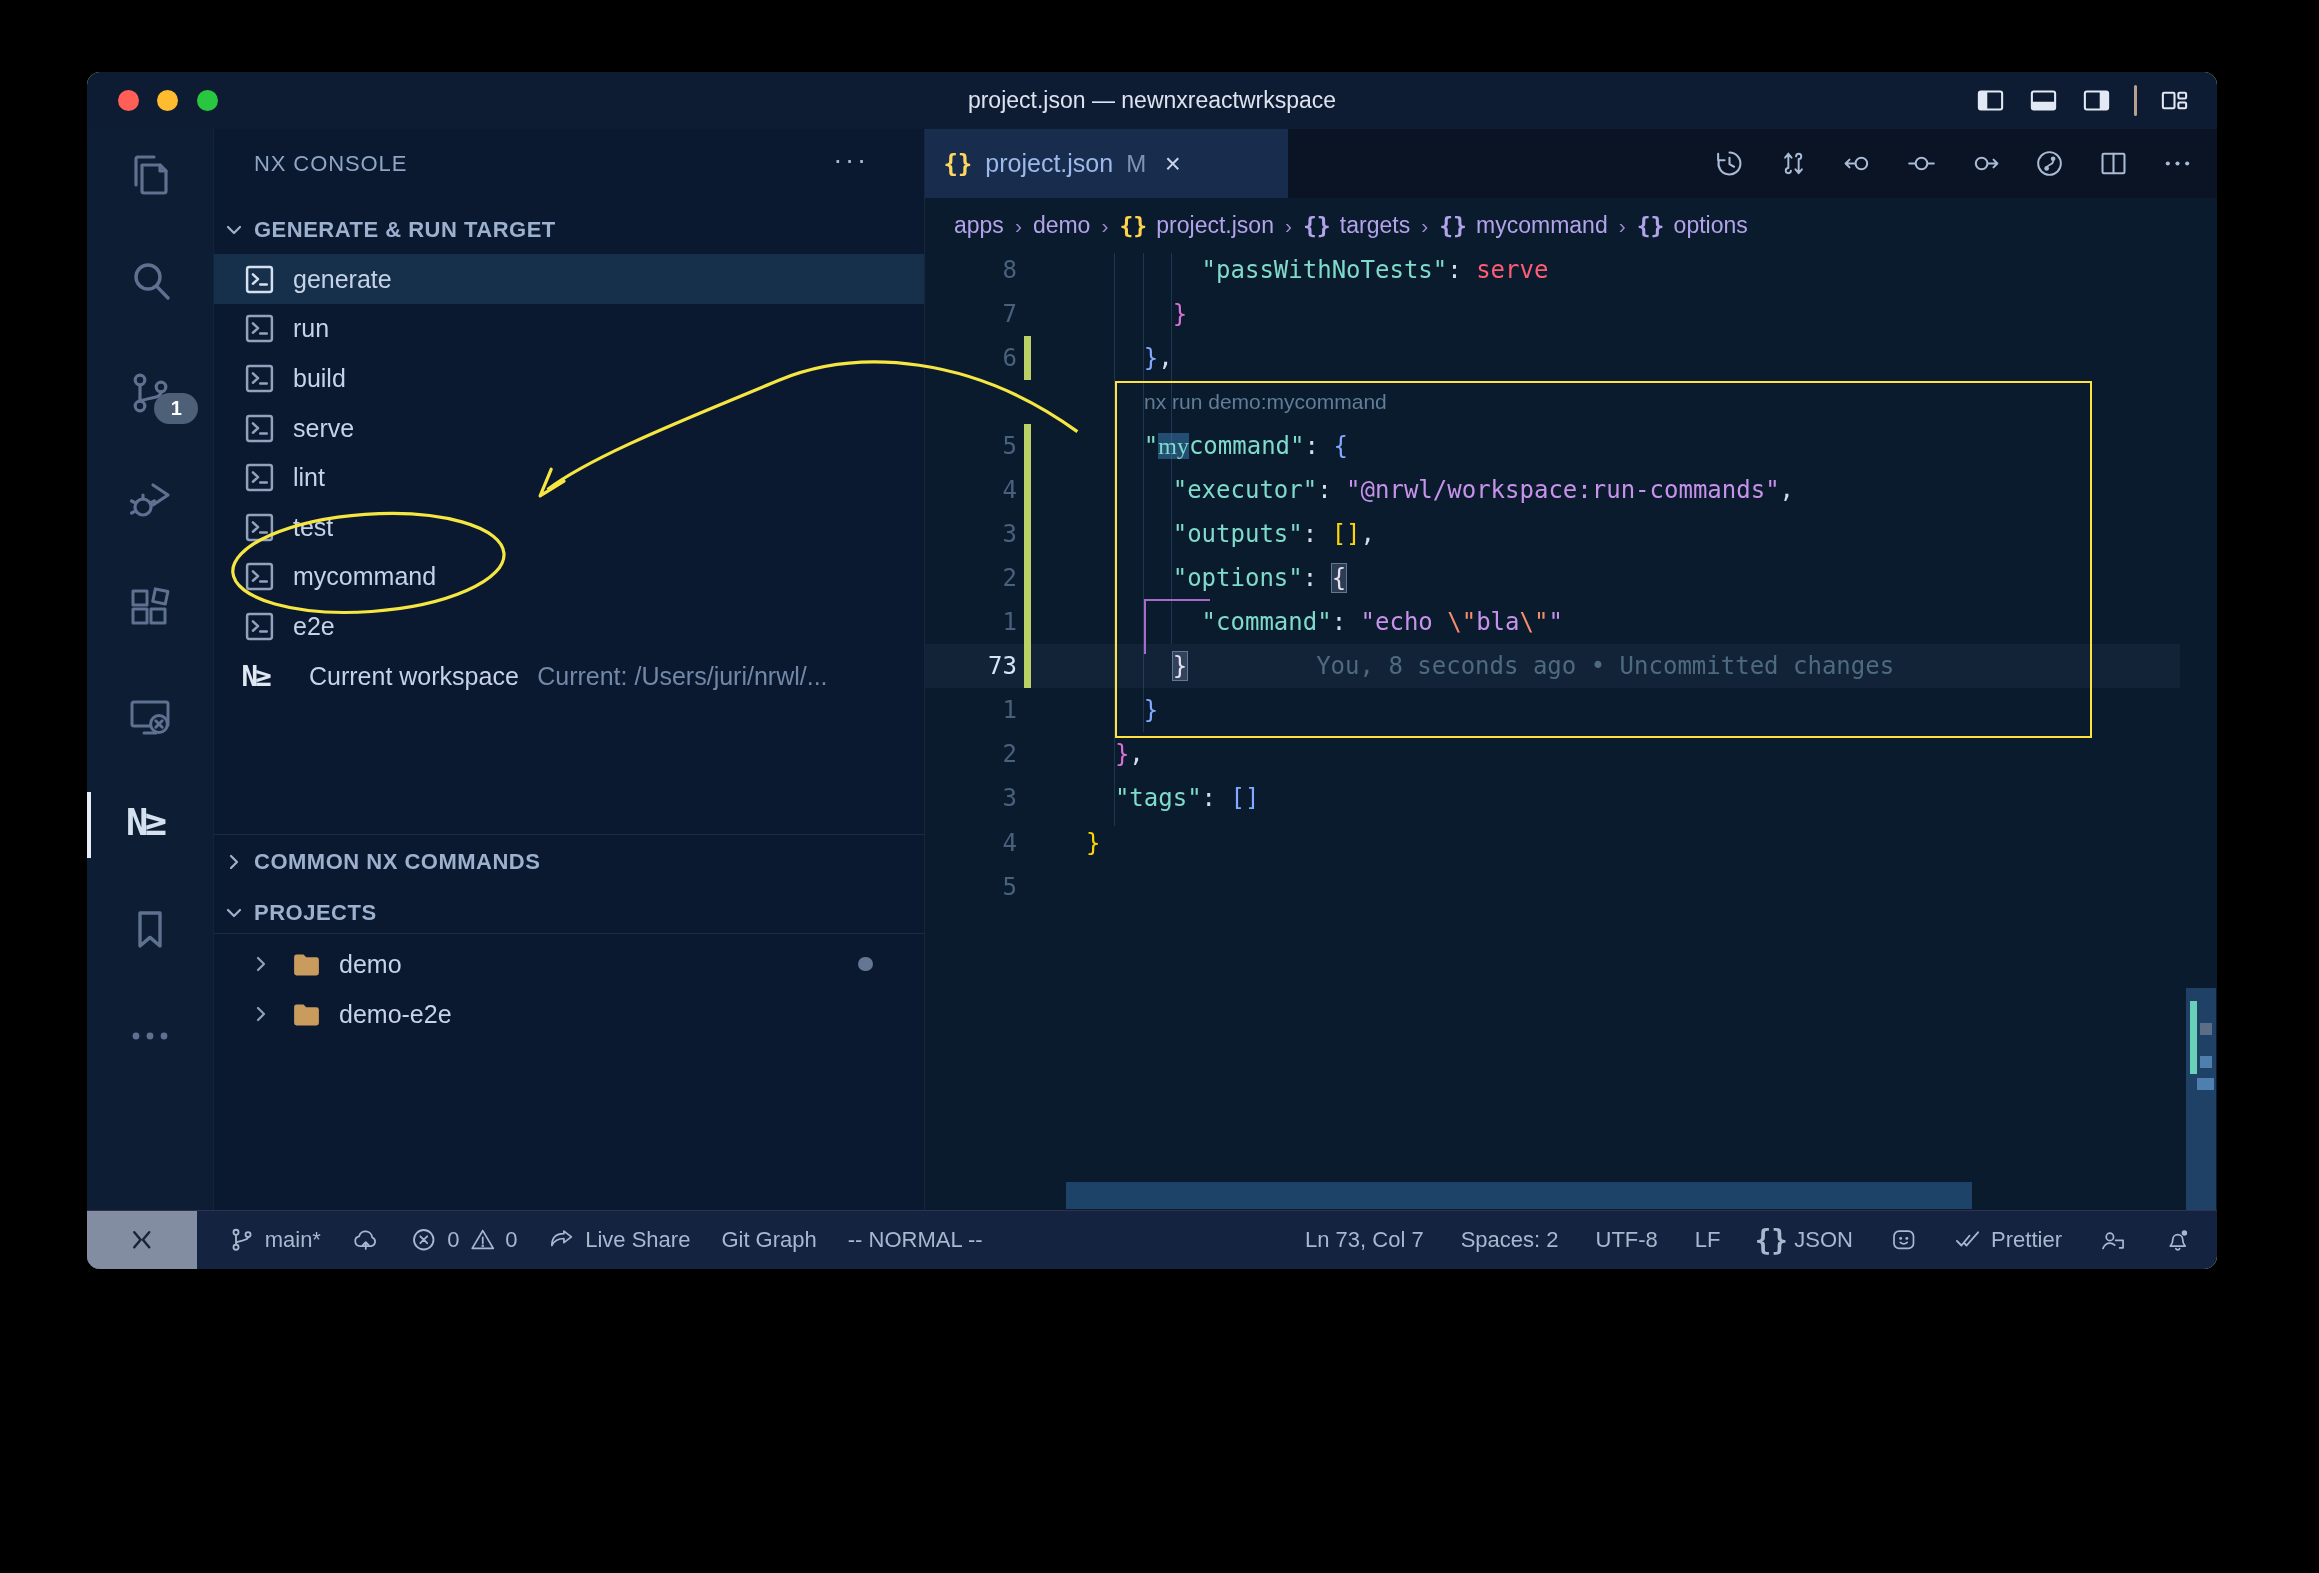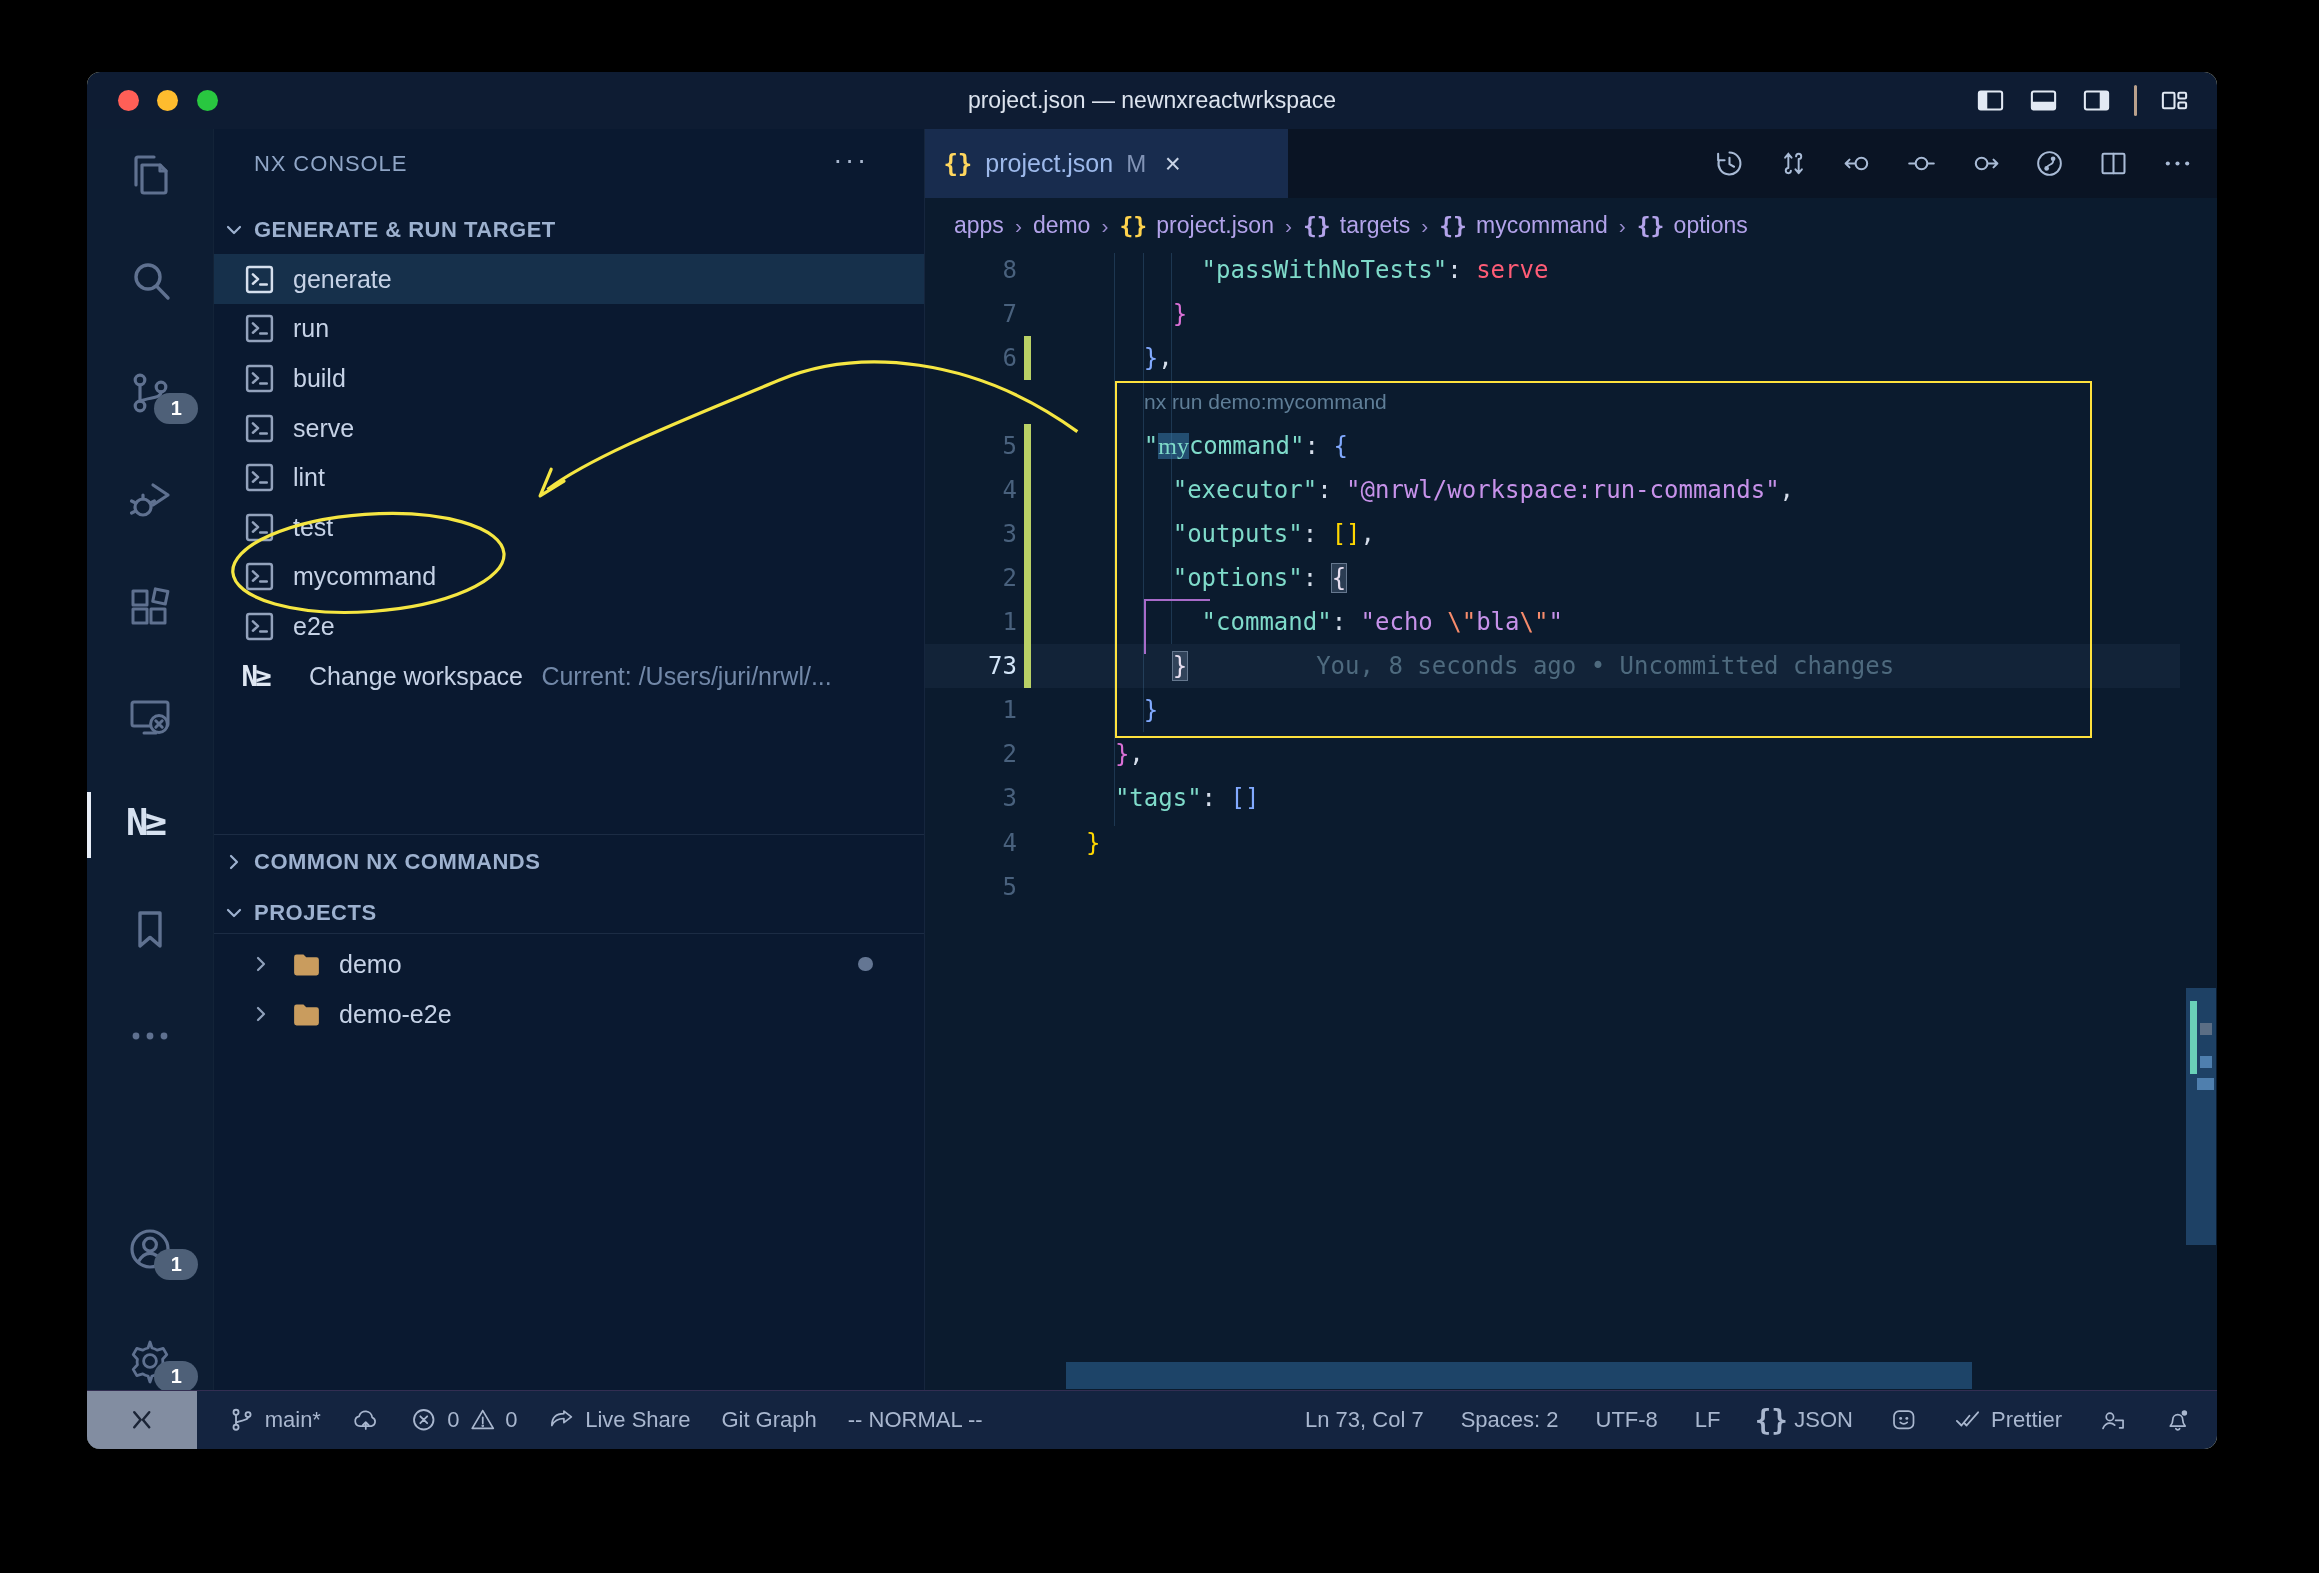--- a/index.html
+++ b/index.html
@@ -1,17 +1,17 @@
 <!DOCTYPE html>
 <html style="font-size:14.7px"><head>
 <meta charset="utf-8">
 <style>
   html,body{margin:0;padding:0;background:#000;}
   body{width:2320px;height:1574px;position:relative;font-family:"Liberation Sans",sans-serif;overflow:hidden;}
-  .window{position:absolute;left:87px;top:72px;width:2130px;height:1377px;background:#fef9c3;border-radius:13px;overflow:hidden;display:flex;flex-direction:column;box-shadow:0 22px 64px rgba(0,0,0,.7);}
+  .window{position:absolute;left:87px;top:72px;width:2130px;height:1197px;background:#fef9c3;border-radius:13px;overflow:hidden;display:flex;flex-direction:column;box-shadow:0 22px 64px rgba(0,0,0,.7);}
   
   .titlebar{flex:0 0 57px;background:#0e1c33;position:relative;display:flex;align-items:center;}
   .lights{display:flex;gap:18.4px;margin-left:31px;z-index:2;}
   .light{width:21px;height:21px;border-radius:50%;}
   .win-title{position:absolute;left:0;right:0;text-align:center;color:#dce3ee;font-size:23px;}
   .win-controls{position:absolute;right:27.5px;top:0;height:57px;display:flex;align-items:center;gap:22px;color:#e2e9f4;z-index:2;}
   .win-controls .ctl{width:31px;height:31px;display:flex;align-items:center;justify-content:center;font-size:31px;}
   .ctl-sep{width:2.8px;height:31px;background:#b9a08c;border-radius:1.8px;}
   
   .main{flex:1;display:flex;min-height:0;position:relative;}
@@ -304,21 +304,21 @@
           <span class="t-icon" style="font-size:35px">
             <svg viewBox="0 0 24 24" width="1em" height="1em" fill="none" stroke="currentColor" stroke-width="1.7" stroke-linecap="round" stroke-linejoin="round">
               <rect x="3.5" y="3.5" width="17" height="17" rx="1.5"></rect>
               <path d="M7.5 8.5l3.5 3.2-3.5 3.2M12.5 15.5h4.5"></path>
             </svg>
           </span>
           <span class="lbl">e2e</span>
         </div>
         <div class="sb-row" style="top: 522px;">
           <span class="nx-mini">N≥</span>
-          <span class="lbl">Change workspace</span>
+          <span class="lbl">Current workspace</span>
           <span class="detail">Current: /Users/juri/nrwl/...</span>
         </div>
         <div class="sb-sep" style="top: 705px;"></div>
         <div class="sb-sep" style="top: 804px;"></div>
         <div class="sb-header" style="top: 709px;">
           <span class="chev" style="font-size:24px;width:40px">
             <svg viewBox="0 0 24 24" width="1em" height="1em" fill="none" stroke="currentColor" stroke-width="2.2" stroke-linecap="round" stroke-linejoin="round">
               <path d="M9 6l6 6-6 6"></path>
             </svg>
           </span>

